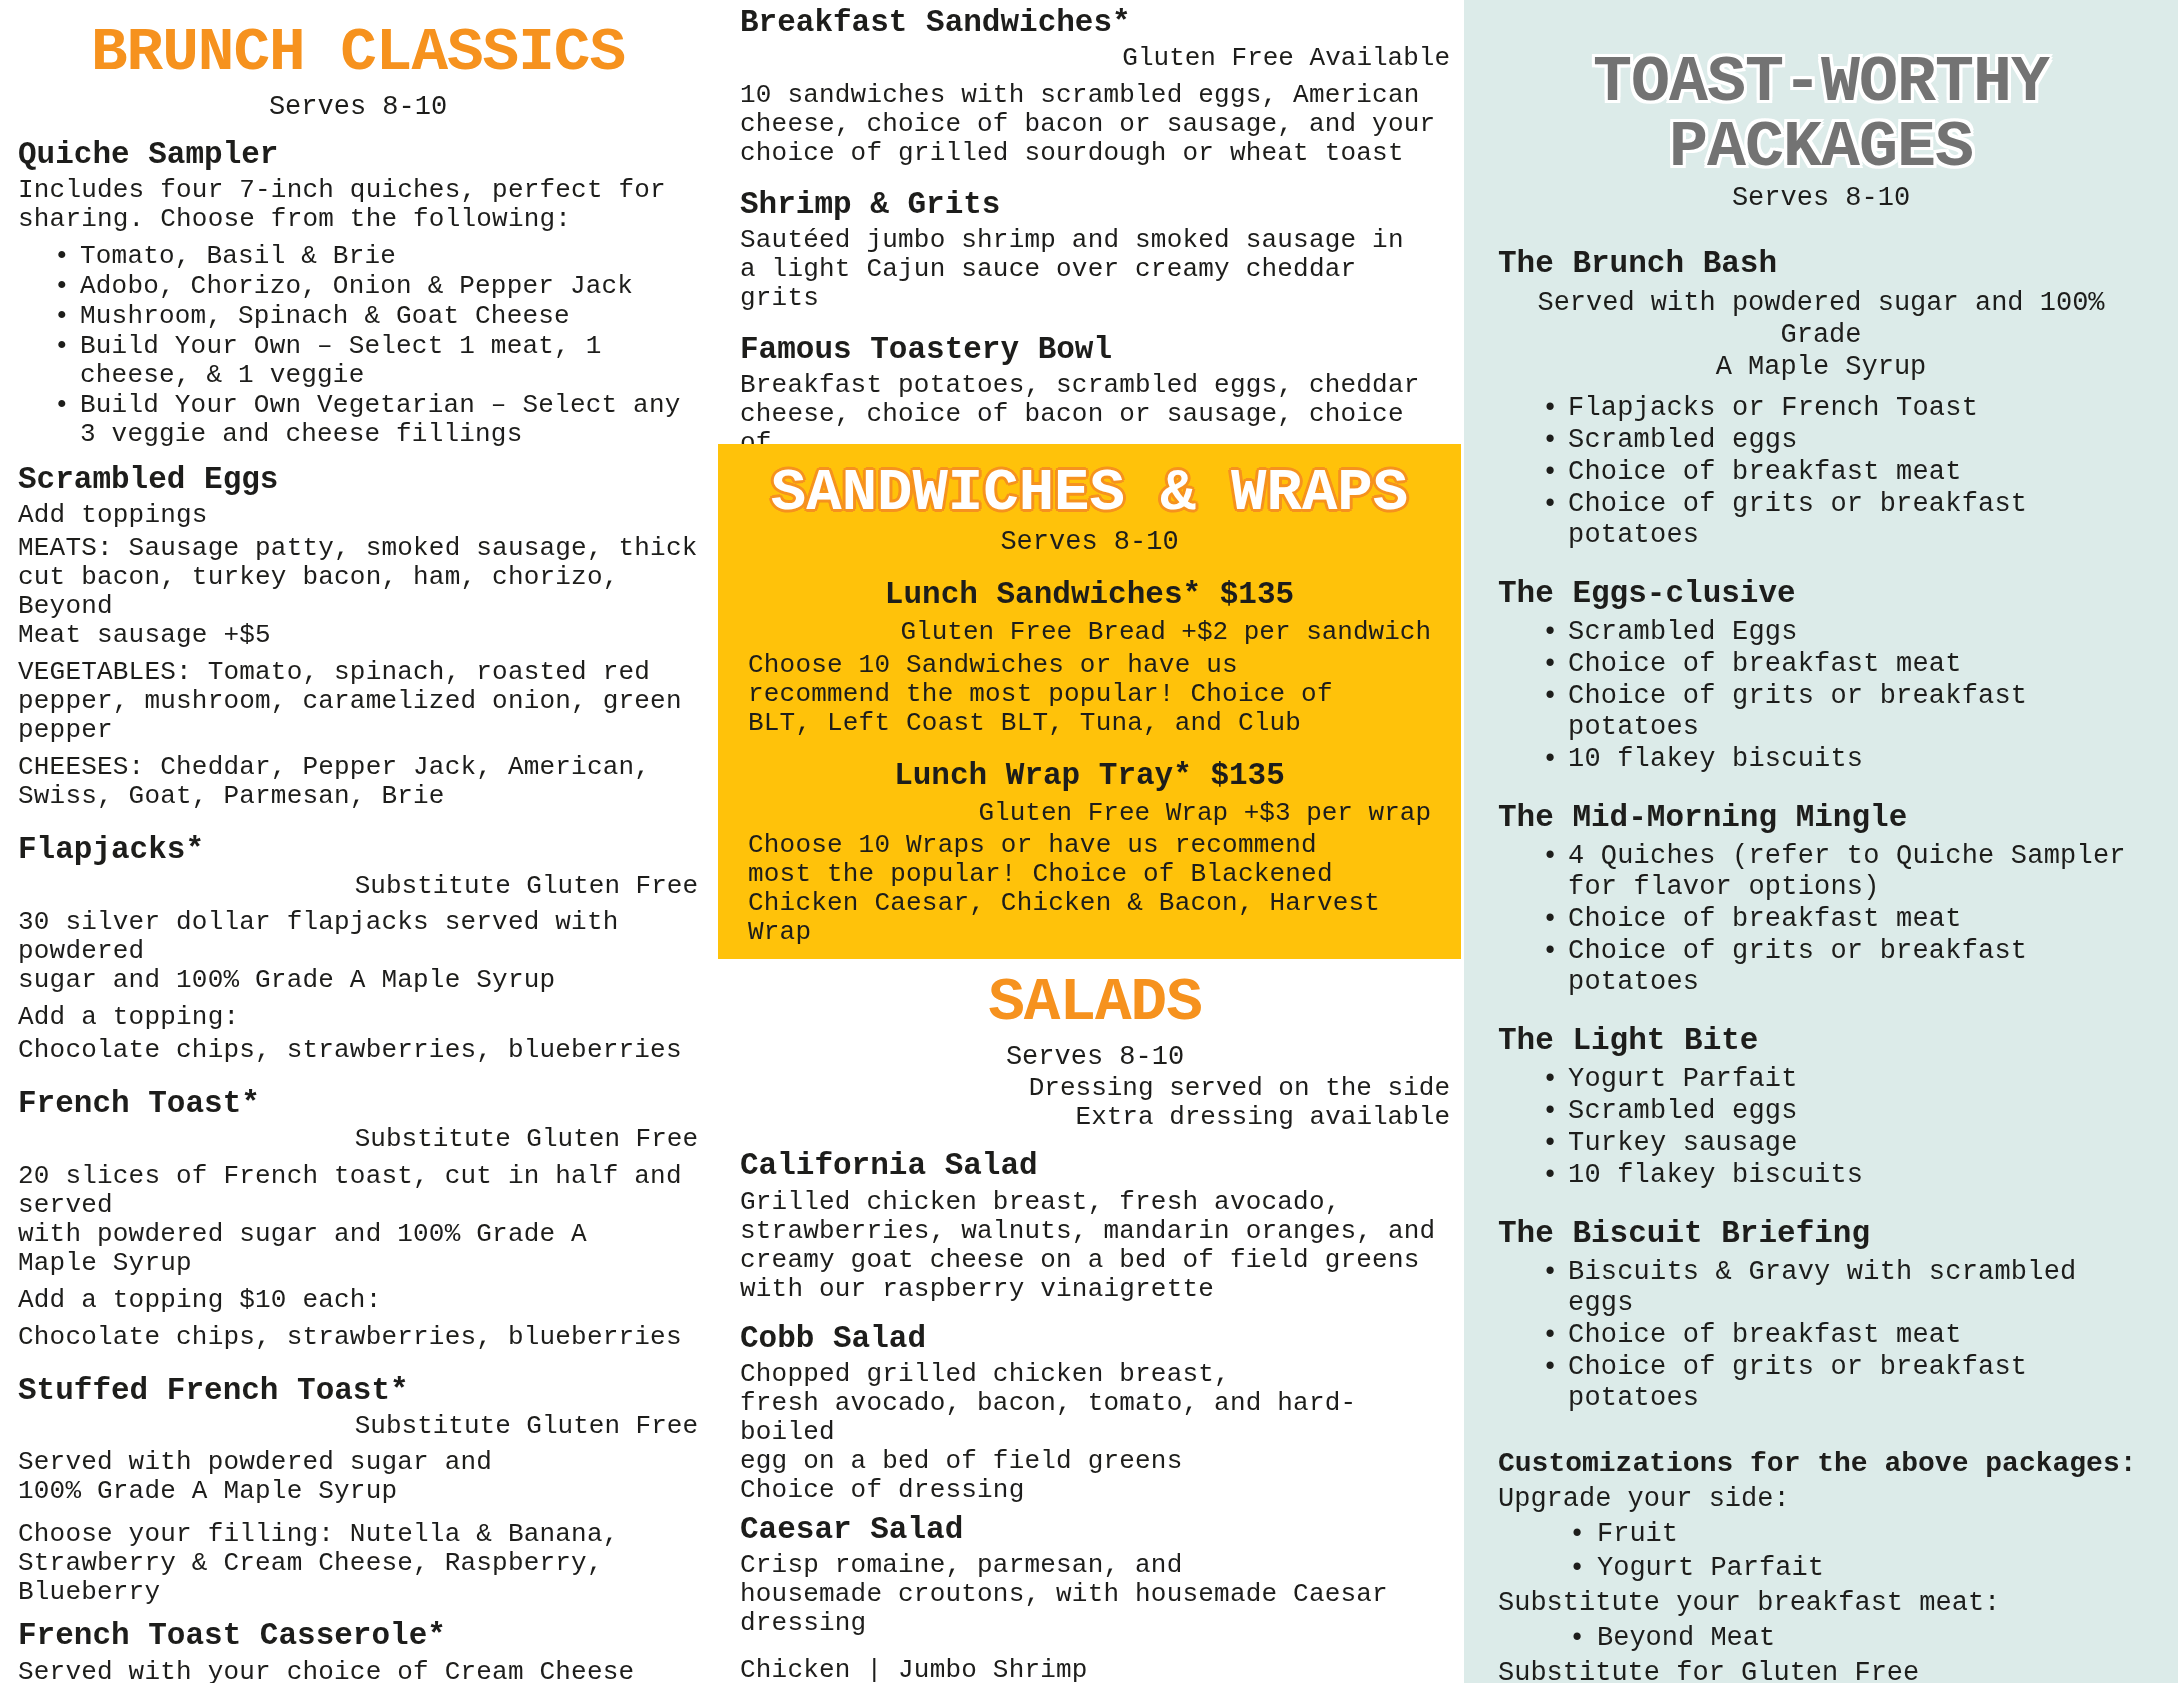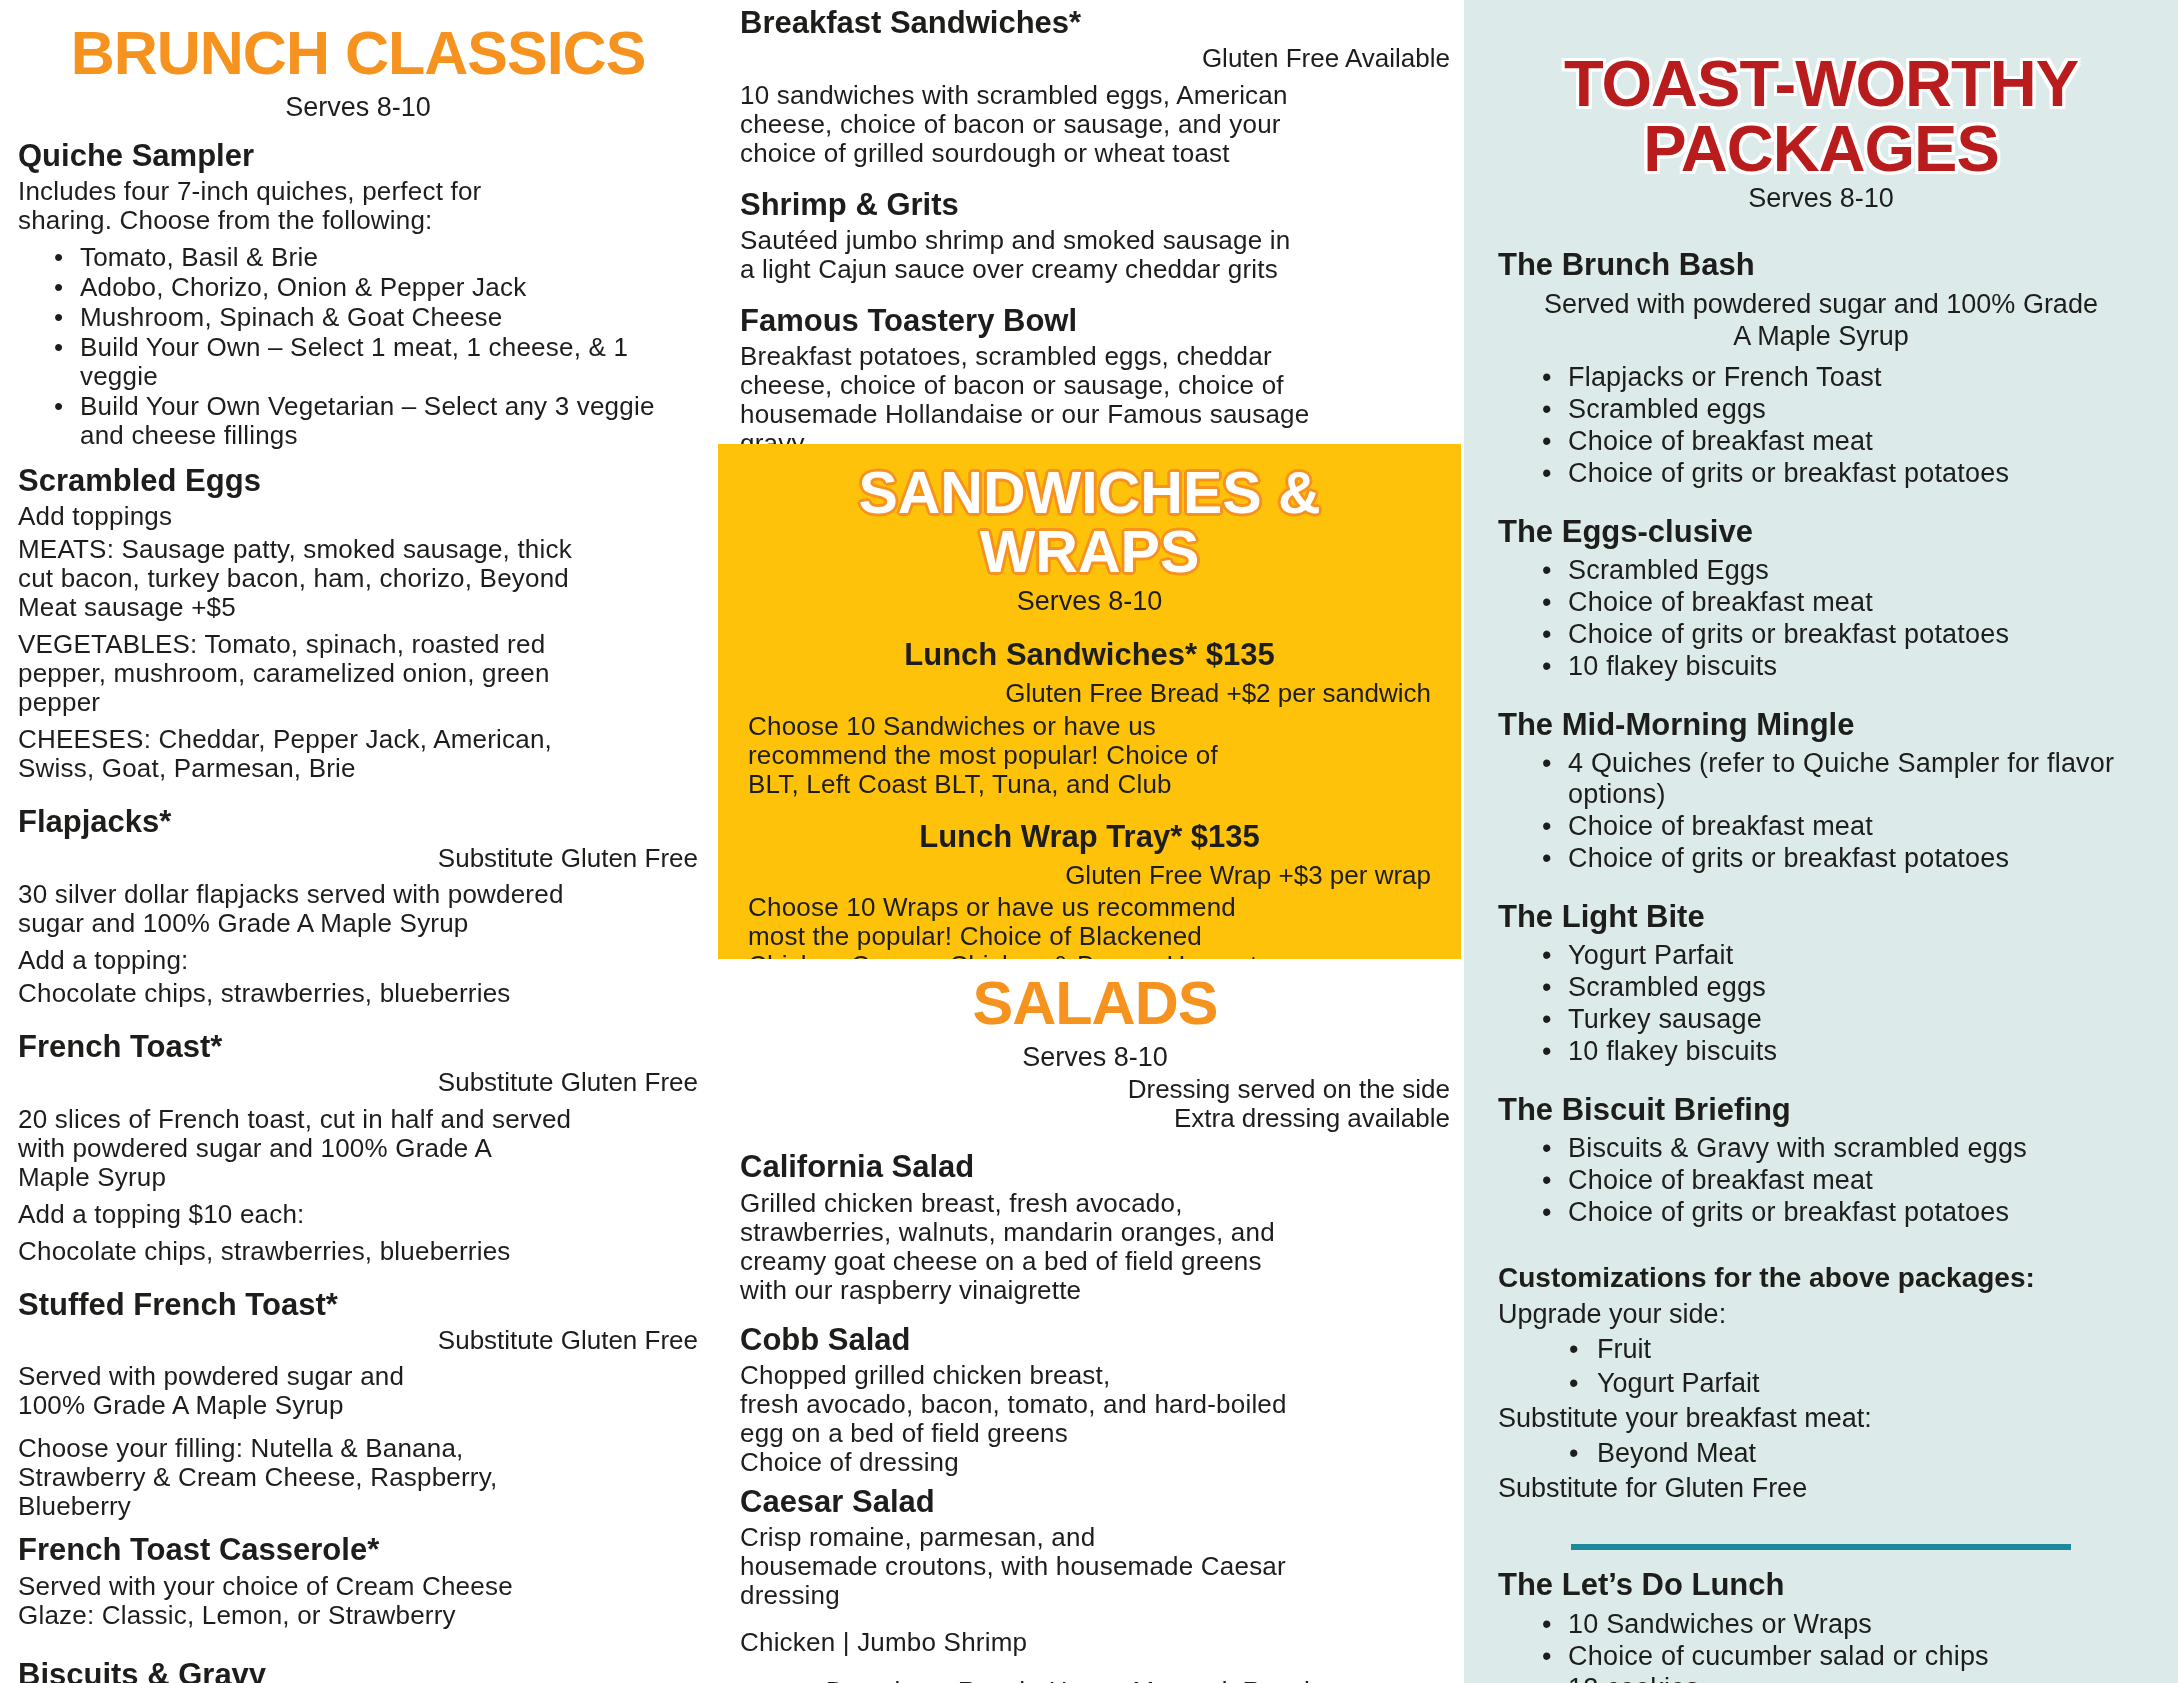--- a/index.html
+++ b/index.html
@@ -1,21 +1,21 @@
 <!DOCTYPE html>
 <html><head>
 <meta charset="utf-8">
 <style>
   html,body { margin:0; padding:0; background:#ffffff; }
   #page {
     position:relative;
     width:2178px; height:1683px;
     background:#ffffff;
     overflow:hidden;
-    font-family:Liberation Sans, sans-serif;
+    font-family:Liberation Mono, monospace;
     color:#1d1d1b;
   }
   
   .big-title {
     font-size:61px; font-weight:bold; color:#f6921e;
     text-align:center; line-height:1.02; letter-spacing:-1px;
     margin:0; white-space:pre-line;
   }
   .serves { font-size:27px; text-align:center; margin:8px 0 0; }
   h3.item {
@@ -47,21 +47,21 @@
   }
 
   
   .sw-title {
     font-size:59px; font-weight:bold; text-align:center; color:#ffffff;
     letter-spacing:0; line-height:1; margin:4px 0 0;
     text-shadow:-2px -2px 0 #f6921e, 2px -2px 0 #f6921e, -2px 2px 0 #f6921e, 2px 2px 0 #f6921e,
                  0 -3px 0 #f6921e, 0 3px 0 #f6921e, -3px 0 0 #f6921e, 3px 0 0 #f6921e;
   }
   .tw-title {
-    font-size:65px; font-weight:bold; text-align:center; color:#b91c1c;
+    font-size:65px; font-weight:bold; text-align:center; color:#737373;
     line-height:1.0; letter-spacing:-1px; margin:0; white-space:pre-line;
     text-shadow:-3px -3px 0 #ffffff, 3px -3px 0 #ffffff, -3px 3px 0 #ffffff, 3px 3px 0 #ffffff,
                  0 -3px 0 #ffffff, 0 3px 0 #ffffff, -3px 0 0 #ffffff, 3px 0 0 #ffffff;
   }
 
   
   #yellow-box h4 { font-size:31px; font-weight:bold; text-align:center; margin:20px 0 6px; }
   #yellow-box .subnote { margin-bottom:4px; }
   #yellow-box p.body { margin:2px 0 4px; }
 

